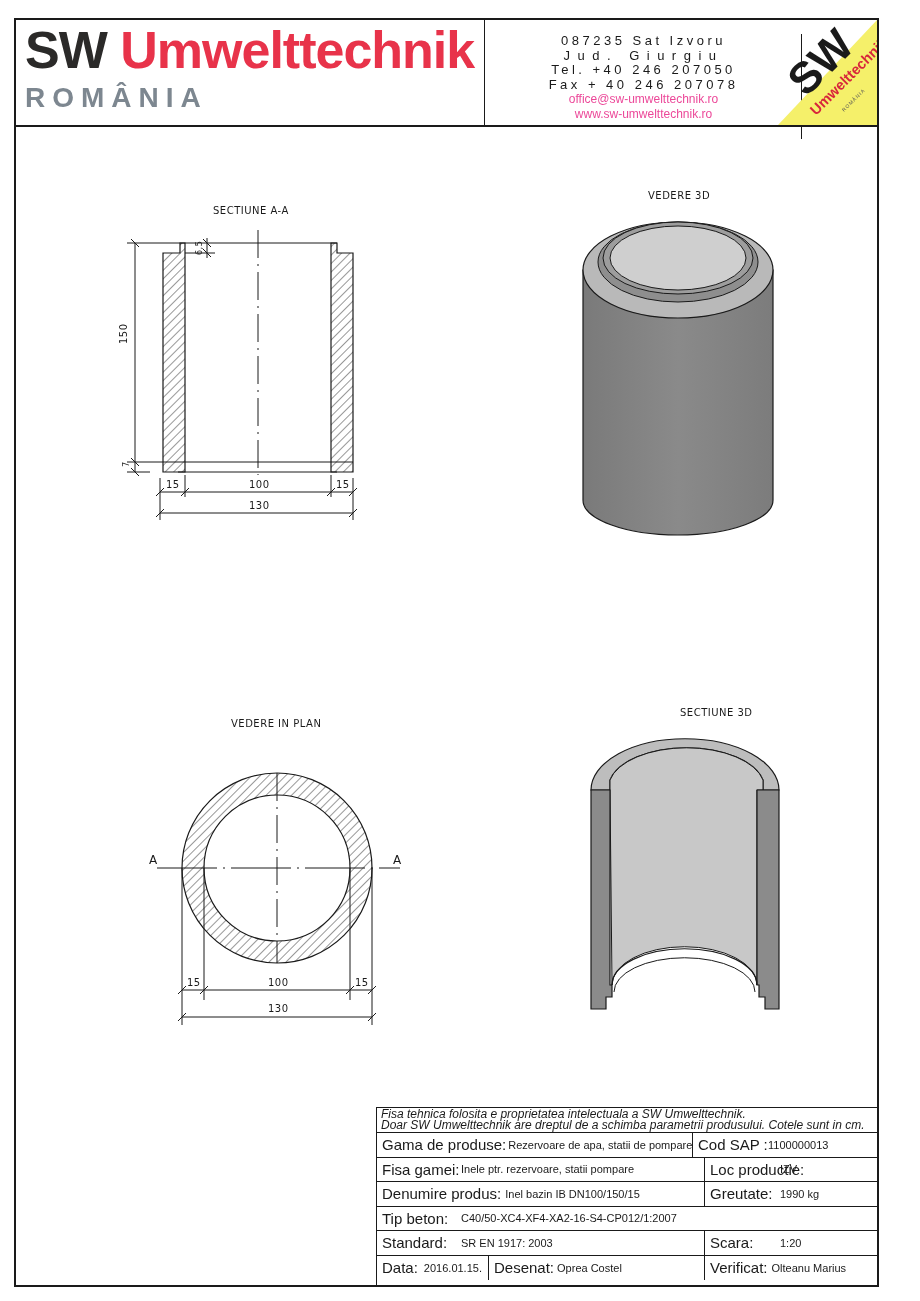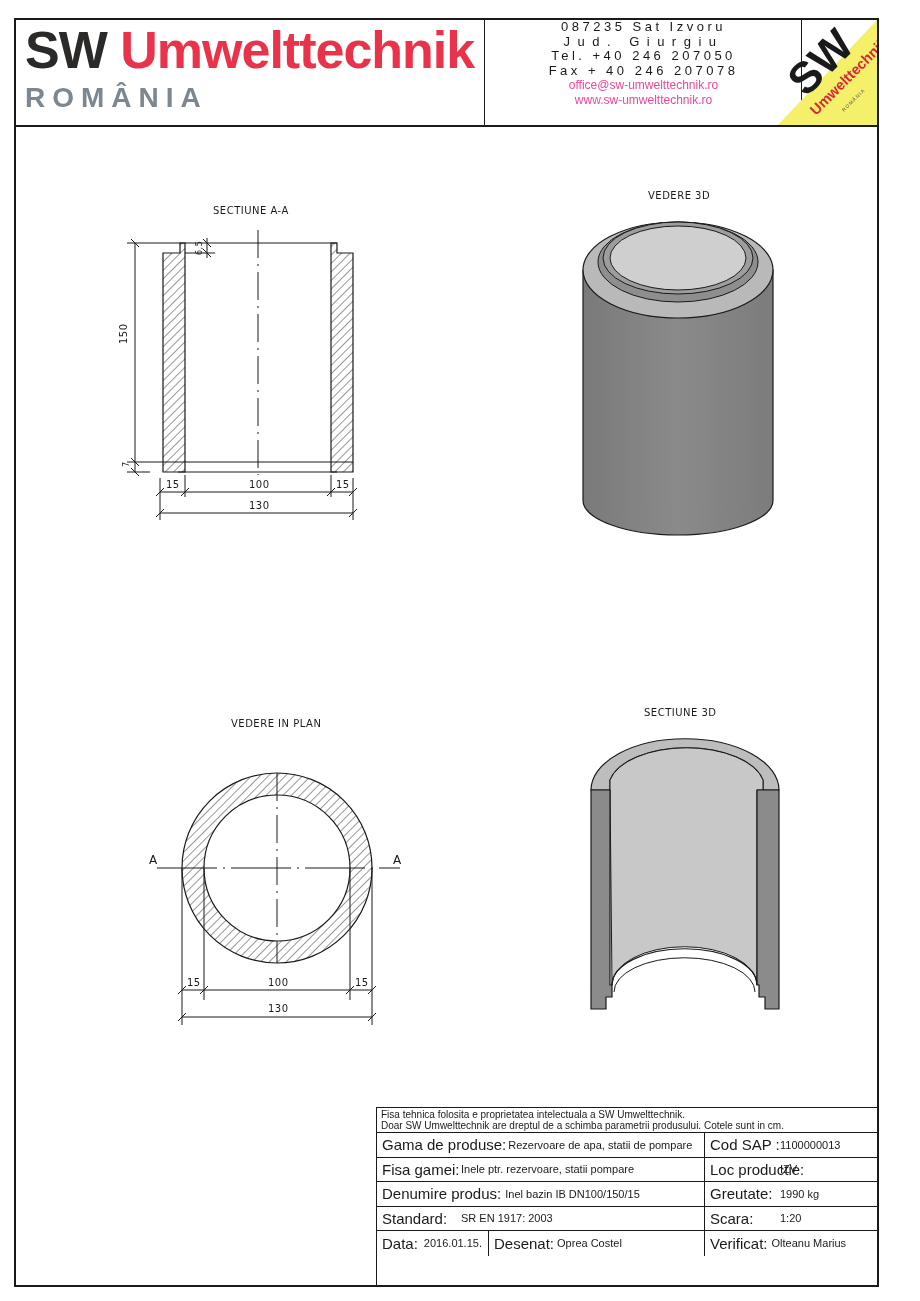--- a/index.html
+++ b/index.html
@@ -4,28 +4,28 @@
 <style>
   html, body { margin: 0; padding: 0; background: #ffffff; }
   body { width: 920px; height: 1301px; position: relative; overflow: hidden; font-family: "Liberation Sans", sans-serif; }
   .sheet { position: absolute; left: 14px; top: 18px; width: 865px; height: 1269px; border: 2px solid #1a1a1a; box-sizing: border-box; }
   .header { position: absolute; left: 0; top: 0; width: 861px; height: 105px; border-bottom: 2px solid #1a1a1a; }
   .brand { position: absolute; left: 0; top: 0; width: 468px; height: 105px; border-right: 1.5px solid #1a1a1a; }
   .brand-line1 { position: absolute; left: 9px; top: 0px; font-family: "Liberation Sans", sans-serif; font-weight: 900; font-size: 52px; letter-spacing: -1px; white-space: nowrap; line-height: 60px; }
   .brand-sw { color: #2b2a29; font-weight: bold; }
   .brand-um { color: #e8334a; font-weight: bold; }
   .brand-line2 { position: absolute; left: 9px; top: 62px; font-size: 28px; letter-spacing: 7px; color: #7d8790; font-weight: bold; }
-  .contact { position: absolute; left: 470px; top: 0; width: 316px; height: 105px; text-align: center; border-right: 1.5px solid #1a1a1a; box-sizing: border-box; }
+  .contact { position: absolute; left: 470px; top: 14px; width: 316px; height: 105px; text-align: center; border-right: 1.5px solid #1a1a1a; box-sizing: border-box; }
   .contact .sp { font-size: 13px; letter-spacing: 3.5px; line-height: 14.5px; color: #1a1a1a; }
   .contact .sm { font-size: 12px; line-height: 14.5px; color: #ec4899; }
   .logo-box { position: absolute; left: 762px; top: 0; width: 99px; height: 105px; overflow: hidden; }
   .label { position: absolute; font-family: "DejaVu Sans", sans-serif; font-size: 10px; color: #1a1a1a; letter-spacing: 0.5px; white-space: nowrap; }
   svg text { font-family: "DejaVu Sans", sans-serif; }
   .titleblock { position: absolute; left: 362px; top: 1089px; width: 499px; height: 176px; border-left: 1.5px solid #1a1a1a; border-top: 1.5px solid #1a1a1a; box-sizing: border-box; font-family: "Liberation Sans", sans-serif; color: #1a1a1a; }
-  .tb-note { height: 25px; border-bottom: 1.5px solid #1a1a1a; font-size: 10px; line-height: 11px; padding: 1px 4px; box-sizing: border-box; }
+  .tb-note { height: 25px; border-bottom: 1.5px solid #1a1a1a; font-size: 12px; line-height: 11px; padding: 1px 4px; box-sizing: border-box; font-style: italic; }
   .tb-row { position: relative; height: 24.5px; border-bottom: 1.5px solid #1a1a1a; box-sizing: border-box; }
   .tb-row:last-child { border-bottom: none; }
   .tb-cell { position: absolute; top: 0; height: 100%; box-sizing: border-box; white-space: nowrap; display: flex; align-items: center; }
   .tb-cell.bl { border-left: 1.5px solid #1a1a1a; }
   .k { font-size: 15px; margin-left: 5px; }
   .v { font-size: 11px; }
 </style>
 </head>
 <body>
 
@@ -145,21 +145,21 @@
     <path d="M591,790 L610,790 L610,985 L612,985 L612,997 L606,997 L606,1009 L591,1009 Z" fill="#8b8b8b" stroke="#1a1a1a" stroke-width="1.2"></path>
     <path d="M763,790 L779,790 L779,1009 L765,1009 L765,997 L759,997 L759,985 L757,985 L757,790 Z" fill="#8b8b8b" stroke="#1a1a1a" stroke-width="1.2"></path>
     <path d="M612,985 A72,36 0 0 1 757,985" fill="none" stroke="#1a1a1a" stroke-width="1.2"></path>
     <path d="M614,992 A70,34 0 0 1 755,992" fill="none" stroke="#1a1a1a" stroke-width="1"></path>
   </g>
 </svg>
 
 <div class="label" style="left:213px;top:205px">SECTIUNE   A-A</div>
 <div class="label" style="left:648px;top:190px">VEDERE 3D</div>
 <div class="label" style="left:231px;top:718px">VEDERE IN PLAN</div>
-<div class="label" style="left:644px;top:707px">SECTIUNE 3D</div>
+<div class="label" style="left:680px;top:707px">SECTIUNE 3D</div>
 
 <div class="label" style="left:118px;top:344px;transform:rotate(-90deg);transform-origin:left top;">150</div>
 <div class="label" style="left:122px;top:467px;transform:rotate(-90deg);transform-origin:left top;font-size:8px">7</div>
 <div class="label" style="left:195px;top:255px;transform:rotate(-90deg);transform-origin:left top;font-size:8px">6,5</div>
 <div class="label" style="left:166px;top:479px">15</div>
 <div class="label" style="left:249px;top:479px">100</div>
 <div class="label" style="left:336px;top:479px">15</div>
 <div class="label" style="left:249px;top:500px">130</div>
 
 <div class="label" style="left:149px;top:853px;font-size:12px">A</div>
@@ -172,21 +172,21 @@
 <div class="titleblock" style="left:376px;top:1107px;width:503px;height:180px">
   <div class="tb-note">
     <div>Fisa tehnica folosita e proprietatea intelectuala a SW Umwelttechnik.</div>
     <div>Doar SW Umwelttechnik are dreptul de a schimba parametrii produsului. Cotele sunt in cm.</div>
   </div>
   <div class="tb-row">
     <div class="tb-cell" style="left:0;width:327px">
       <span class="k">Gama de produse:</span>
       <span class="v" style="margin-left:2px">Rezervoare de apa, statii de pompare</span>
     </div>
-    <div class="tb-cell bl" style="left:327px;width:176px">
+    <div class="tb-cell bl" style="left:315px;width:176px">
       <span class="k">Cod SAP :</span>
       <span class="v" style="position:absolute;left:75px">1100000013</span>
     </div>
   </div>
   <div class="tb-row">
     <div class="tb-cell" style="left:0;width:327px">
       <span class="k">Fisa gamei:</span>
       <span class="v" style="position:absolute;left:84px">Inele ptr. rezervoare, statii pompare</span>
     </div>
     <div class="tb-cell bl" style="left:327px;width:176px">
@@ -195,20 +195,26 @@
     </div>
   </div>
   <div class="tb-row">
     <div class="tb-cell" style="left:0;width:327px">
       <span class="k">Denumire produs:</span>
       <span class="v" style="margin-left:4px">Inel bazin IB DN100/150/15</span>
     </div>
     <div class="tb-cell bl" style="left:327px;width:176px">
       <span class="k">Greutate:</span>
       <span class="v" style="position:absolute;left:75px">1990 kg</span>
+    </div>
+  </div>
+  <div class="tb-row">
+    <div class="tb-cell" style="left:0;width:503px">
+      <span class="k">Tip beton:</span>
+      <span class="v" style="position:absolute;left:84px">C40/50-XC4-XF4-XA2-16-S4-CP012/1:2007</span>
     </div>
   </div>
   <div class="tb-row">
     <div class="tb-cell" style="left:0;width:327px">
       <span class="k">Standard:</span>
       <span class="v" style="position:absolute;left:84px">SR EN 1917: 2003</span>
     </div>
     <div class="tb-cell bl" style="left:327px;width:176px">
       <span class="k">Scara:</span>
       <span class="v" style="position:absolute;left:75px">1:20</span>

